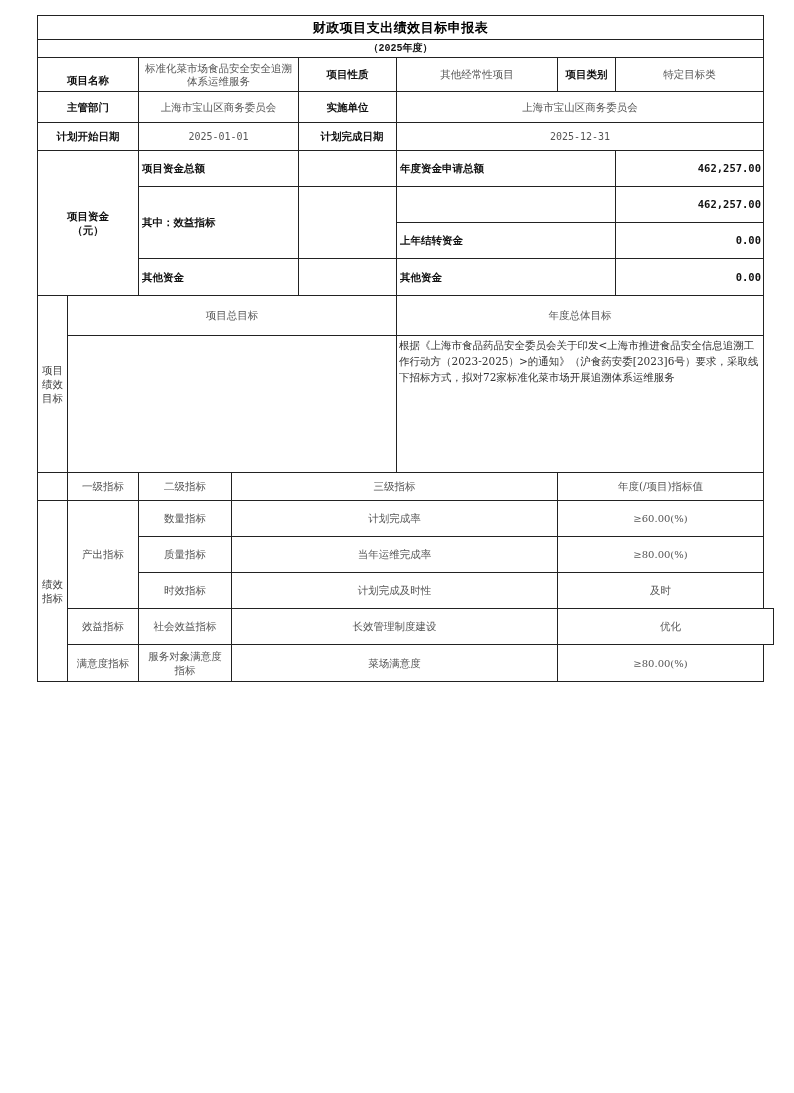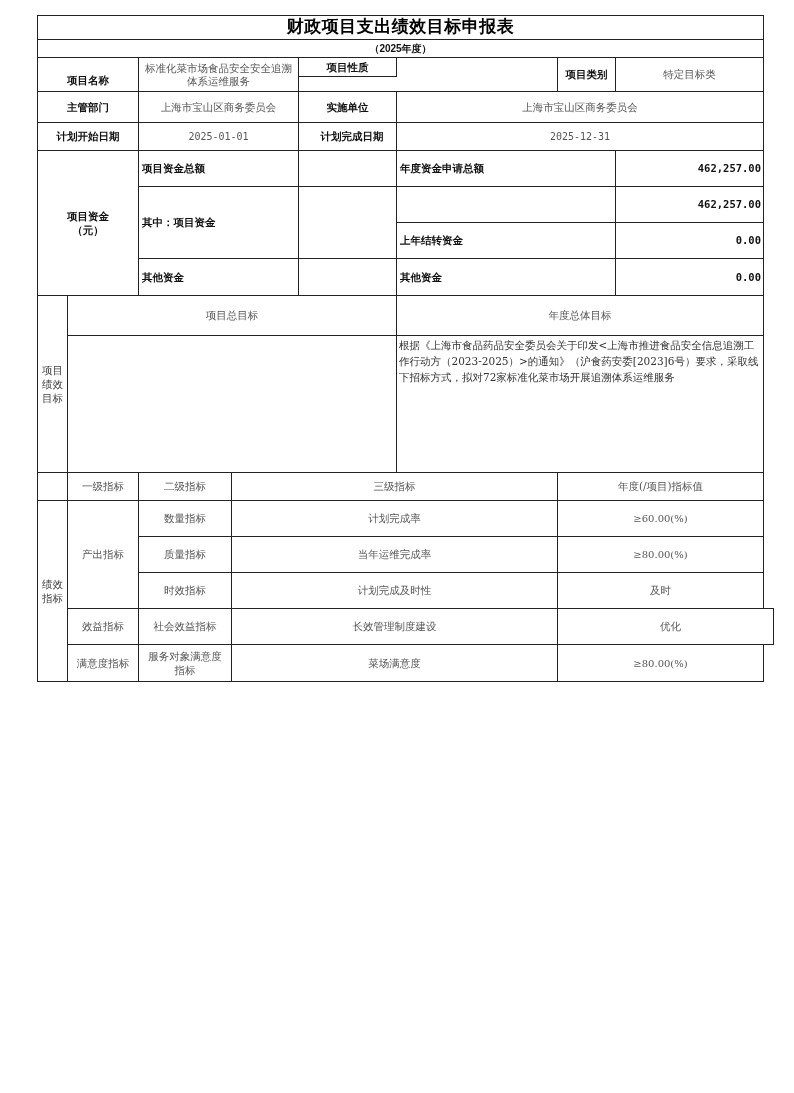--- a/index.html
+++ b/index.html
@@ -6,60 +6,61 @@
   body { width: 794px; height: 1093px; position: relative; overflow: hidden;
          font-family: "DejaVu Serif", "Liberation Serif", serif; color: #333; }
   .sheet { position: absolute; left: 0; top: 0; width: 794px; height: 1093px; }
   .cell { position: absolute; box-sizing: border-box; border: 1px solid #222;
           display: flex; align-items: center; justify-content: center;
           text-align: center; font-size: 10.5px; line-height: 13px; color: #555;
           padding: 0 3px; background: #fff; }
   .b { font-weight: bold; color: #111; font-family: "DejaVu Sans", "Liberation Sans", sans-serif; font-size: 10.5px; }
   .left { justify-content: flex-start; text-align: left; }
   .right { justify-content: flex-end; text-align: right; }
-  .title { font-size: 17px; font-weight: bold; color: #000;
-           font-family: Liberation Mono, monospace; letter-spacing: 0.5px; }
+  .title { font-size: 13px; font-weight: bold; color: #000;
+           font-family: Liberation Sans, sans-serif; letter-spacing: 0.5px; }
   .subtitle { font-size: 10px; font-weight: bold; color: #111;
-              font-family: Liberation Sans, sans-serif; }
+              font-family: Liberation Mono, monospace; }
   .num { font-family: "DejaVu Sans Mono", "Liberation Mono", monospace; font-weight: bold; color: #111; font-size: 10.5px; padding-right: 2px; }
   .desc { font-size: 10.5px; line-height: 16px; color: #333; text-align: left; justify-content: flex-start; align-items: flex-start; padding: 1px 2px; }
   .vert { line-height: 14px; }
 </style>
 </head>
 <body>
 
 <div class="sheet">
 
   <div class="cell title" style="left:37px; top:15px; width:727px; height:25px;">财政项目支出绩效目标申报表</div>
   <div class="cell subtitle" style="left:37px; top:39px; width:727px; height:19px;">（2025年度）</div>
 
   <div class="cell b" style="left:37px; top:57px; width:102px; height:47px;">项目名称</div>
   <div class="cell" style="left:138px; top:57px; width:161px; height:35px; padding:0 6px;">标准化菜市场食品安全安全追溯体系运维服务</div>
-  <div class="cell b" style="left:298px; top:57px; width:99px; height:20px;">项目性质</div>
+  <div class="cell b" style="left:298px; top:57px; width:99px; height:35px;">项目性质</div>
+  <div class="cell" style="left:396px; top:57px; width:162px; height:35px;">其他经常性项目</div>
   <div class="cell b" style="left:557px; top:57px; width:59px; height:35px;">项目类别</div>
   <div class="cell" style="left:615px; top:57px; width:149px; height:35px;">特定目标类</div>
 
   <div class="cell b" style="left:37px; top:91px; width:102px; height:32px;">主管部门</div>
   <div class="cell" style="left:138px; top:91px; width:161px; height:32px;">上海市宝山区商务委员会</div>
   <div class="cell b" style="left:298px; top:91px; width:99px; height:32px;">实施单位</div>
   <div class="cell" style="left:396px; top:91px; width:368px; height:32px;">上海市宝山区商务委员会</div>
 
   <div class="cell b" style="left:37px; top:122px; width:102px; height:29px;">计划开始日期</div>
   <div class="cell" style="left:138px; top:122px; width:161px; height:29px; font-family:'DejaVu Sans Mono','Liberation Mono',monospace; font-size:10px;">2025-01-01</div>
   <div class="cell b" style="left:298px; top:122px; width:108px; height:29px;">计划完成日期</div>
   <div class="cell" style="left:396px; top:122px; width:368px; height:29px; font-family:'DejaVu Sans Mono','Liberation Mono',monospace; font-size:10px;">2025-12-31</div>
 
   <div class="cell b left" style="left:138px; top:150px; width:161px; height:37px;">项目资金总额</div>
 
   <div class="cell b vert" style="left:37px; top:150px; width:102px; height:146px; flex-direction:column;">
     <span>项目资金</span>
     <span>（元）</span>
   </div>
   <div class="cell" style="left:298px; top:150px; width:99px; height:37px;"></div>
-  <div class="cell b left" style="left:138px; top:186px; width:161px; height:73px;">其中：项目资金</div>
+  <div class="cell b left" style="left:138px; top:186px; width:161px; height:73px;">其中：效益指标</div>
   <div class="cell" style="left:298px; top:186px; width:99px; height:73px;"></div>
   <div class="cell b left" style="left:138px; top:258px; width:161px; height:38px;">其他资金</div>
   <div class="cell" style="left:298px; top:258px; width:99px; height:38px;"></div>
 
   <div class="cell b left" style="left:396px; top:150px; width:236px; height:37px;">年度资金申请总额</div>
   <div class="cell num right" style="left:615px; top:150px; width:149px; height:37px;">462,257.00</div>
   <div class="cell b left" style="left:396px; top:186px; width:220px; height:37px;margin-top:48px;">其中：当年财政拨款</div>
   <div class="cell num right" style="left:615px; top:186px; width:149px; height:37px;">462,257.00</div>
   <div class="cell b left" style="left:396px; top:222px; width:220px; height:37px;">上年结转资金</div>
   <div class="cell num right" style="left:615px; top:222px; width:149px; height:37px;">0.00</div>

